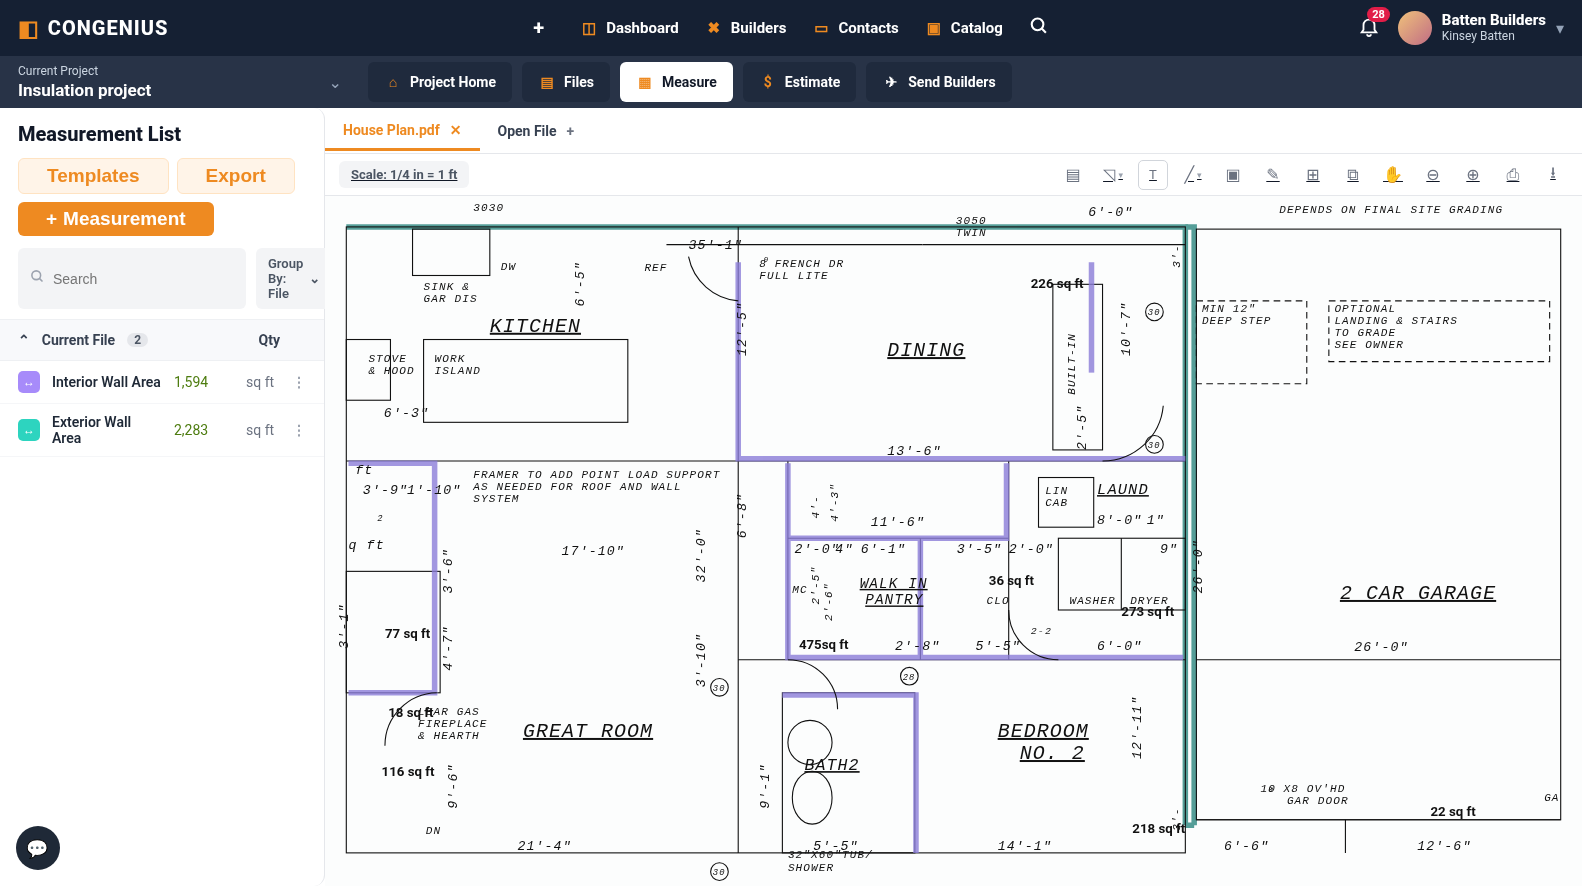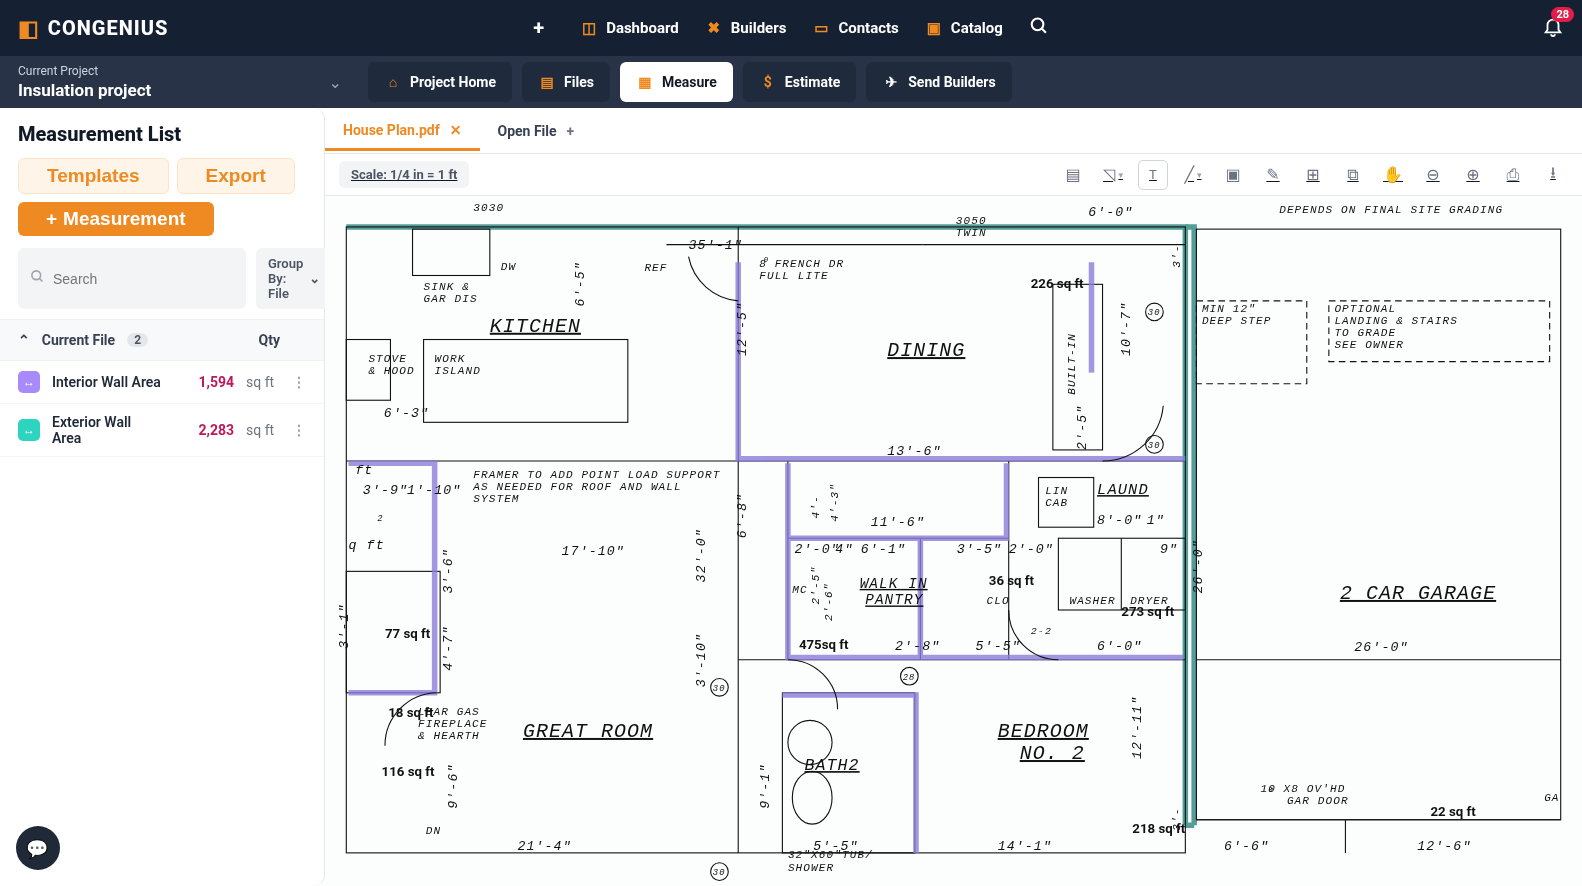--- a/index.html
+++ b/index.html
@@ -46,21 +46,21 @@
 .search input{border:none; background:transparent; outline:none; font-size:14px; flex:1; color:#111;}
 .group{background:#f3f4f6; border-radius:6px; padding:8px 12px; color:#4b5563; font-weight:600; font-size:13px; display:flex; align-items:center; gap:6px; cursor:pointer;}
 .colhead{display:flex; align-items:center; gap:12px; padding:12px 18px; background:#f8f9fb; border-top:1px solid #eef0f3; border-bottom:1px solid #eef0f3; font-weight:700; color:#374151; font-size:14px;}
 .colhead .count{background:#e5e7eb; color:#4b5563; font-size:12px; padding:0 7px; border-radius:10px; font-weight:700;}
 .colhead .sp{flex:1}
 .mrow{display:flex; align-items:center; padding:10px 18px; gap:12px; font-size:14px; color:#1f2937; border-bottom:1px solid #f5f6f8;}
 .ibox{width:22px;height:22px;border-radius:5px; display:flex;align-items:center;justify-content:center; color:#fff; font-size:12px;}
 .ibox.pu{background:#a78bfa;}
 .ibox.te{background:#2dd4bf;}
 .mrow .nm{flex:1; font-weight:600;}
-.mrow .v{font-weight:700; color:#be185d; text-align:right; min-width:60px;}
+.mrow .v{font-weight:400; color:#4d7c0f; min-width:60px;}
 .mrow .u{color:#6b7280; width:34px;}
 .mrow .dots{color:#9ca3af; cursor:pointer; width:14px; text-align:center; font-weight:700;}
 
 .canvas{flex:1; display:flex; flex-direction:column; min-width:0;}
 .ftabs{height:46px; display:flex; align-items:center; border-bottom:1px solid #e5e7eb; background:#fff;}
 .ftab{height:38px; display:flex; align-items:center; gap:10px; padding:0 18px; font-weight:700; font-size:14px;}
 .ftab.active{color:#ee8a21; border-bottom:3px solid #ee8a21; background:#fff; position:relative; top:1px;}
 .ftab .x{color:#ee8a21; cursor:pointer;}
 .ftab.open{color:#374151;}
 .ftab.open .pl{color:#6b7280;}
@@ -111,20 +111,28 @@
     </div>
   </div>
   <div class="navspace"></div>
   <div class="right-top">
     <div class="bell">
       <svg width="22" height="22" viewBox="0 0 24 24" fill="none" stroke="#fff" stroke-width="2">
           <path d="M18 16v-5a6 6 0 10-12 0v5l-2 3h16z"></path>
           <path d="M10 21a2 2 0 004 0"></path>
         </svg>
       <span class="badge">28</span>
+    </div>
+    <div class="userbox">
+      <div class="avatar"></div>
+      <div class="usernames">
+        <div class="c">Batten Builders</div>
+        <div class="p">Kinsey Batten</div>
+      </div>
+      <span class="chev">▾</span>
     </div>
   </div>
 </div>
 
 <div class="subbar">
   <div class="curproj">
     <div>
       <div class="lbl">Current Project</div>
       <div class="nm">Insulation project</div>
     </div>

